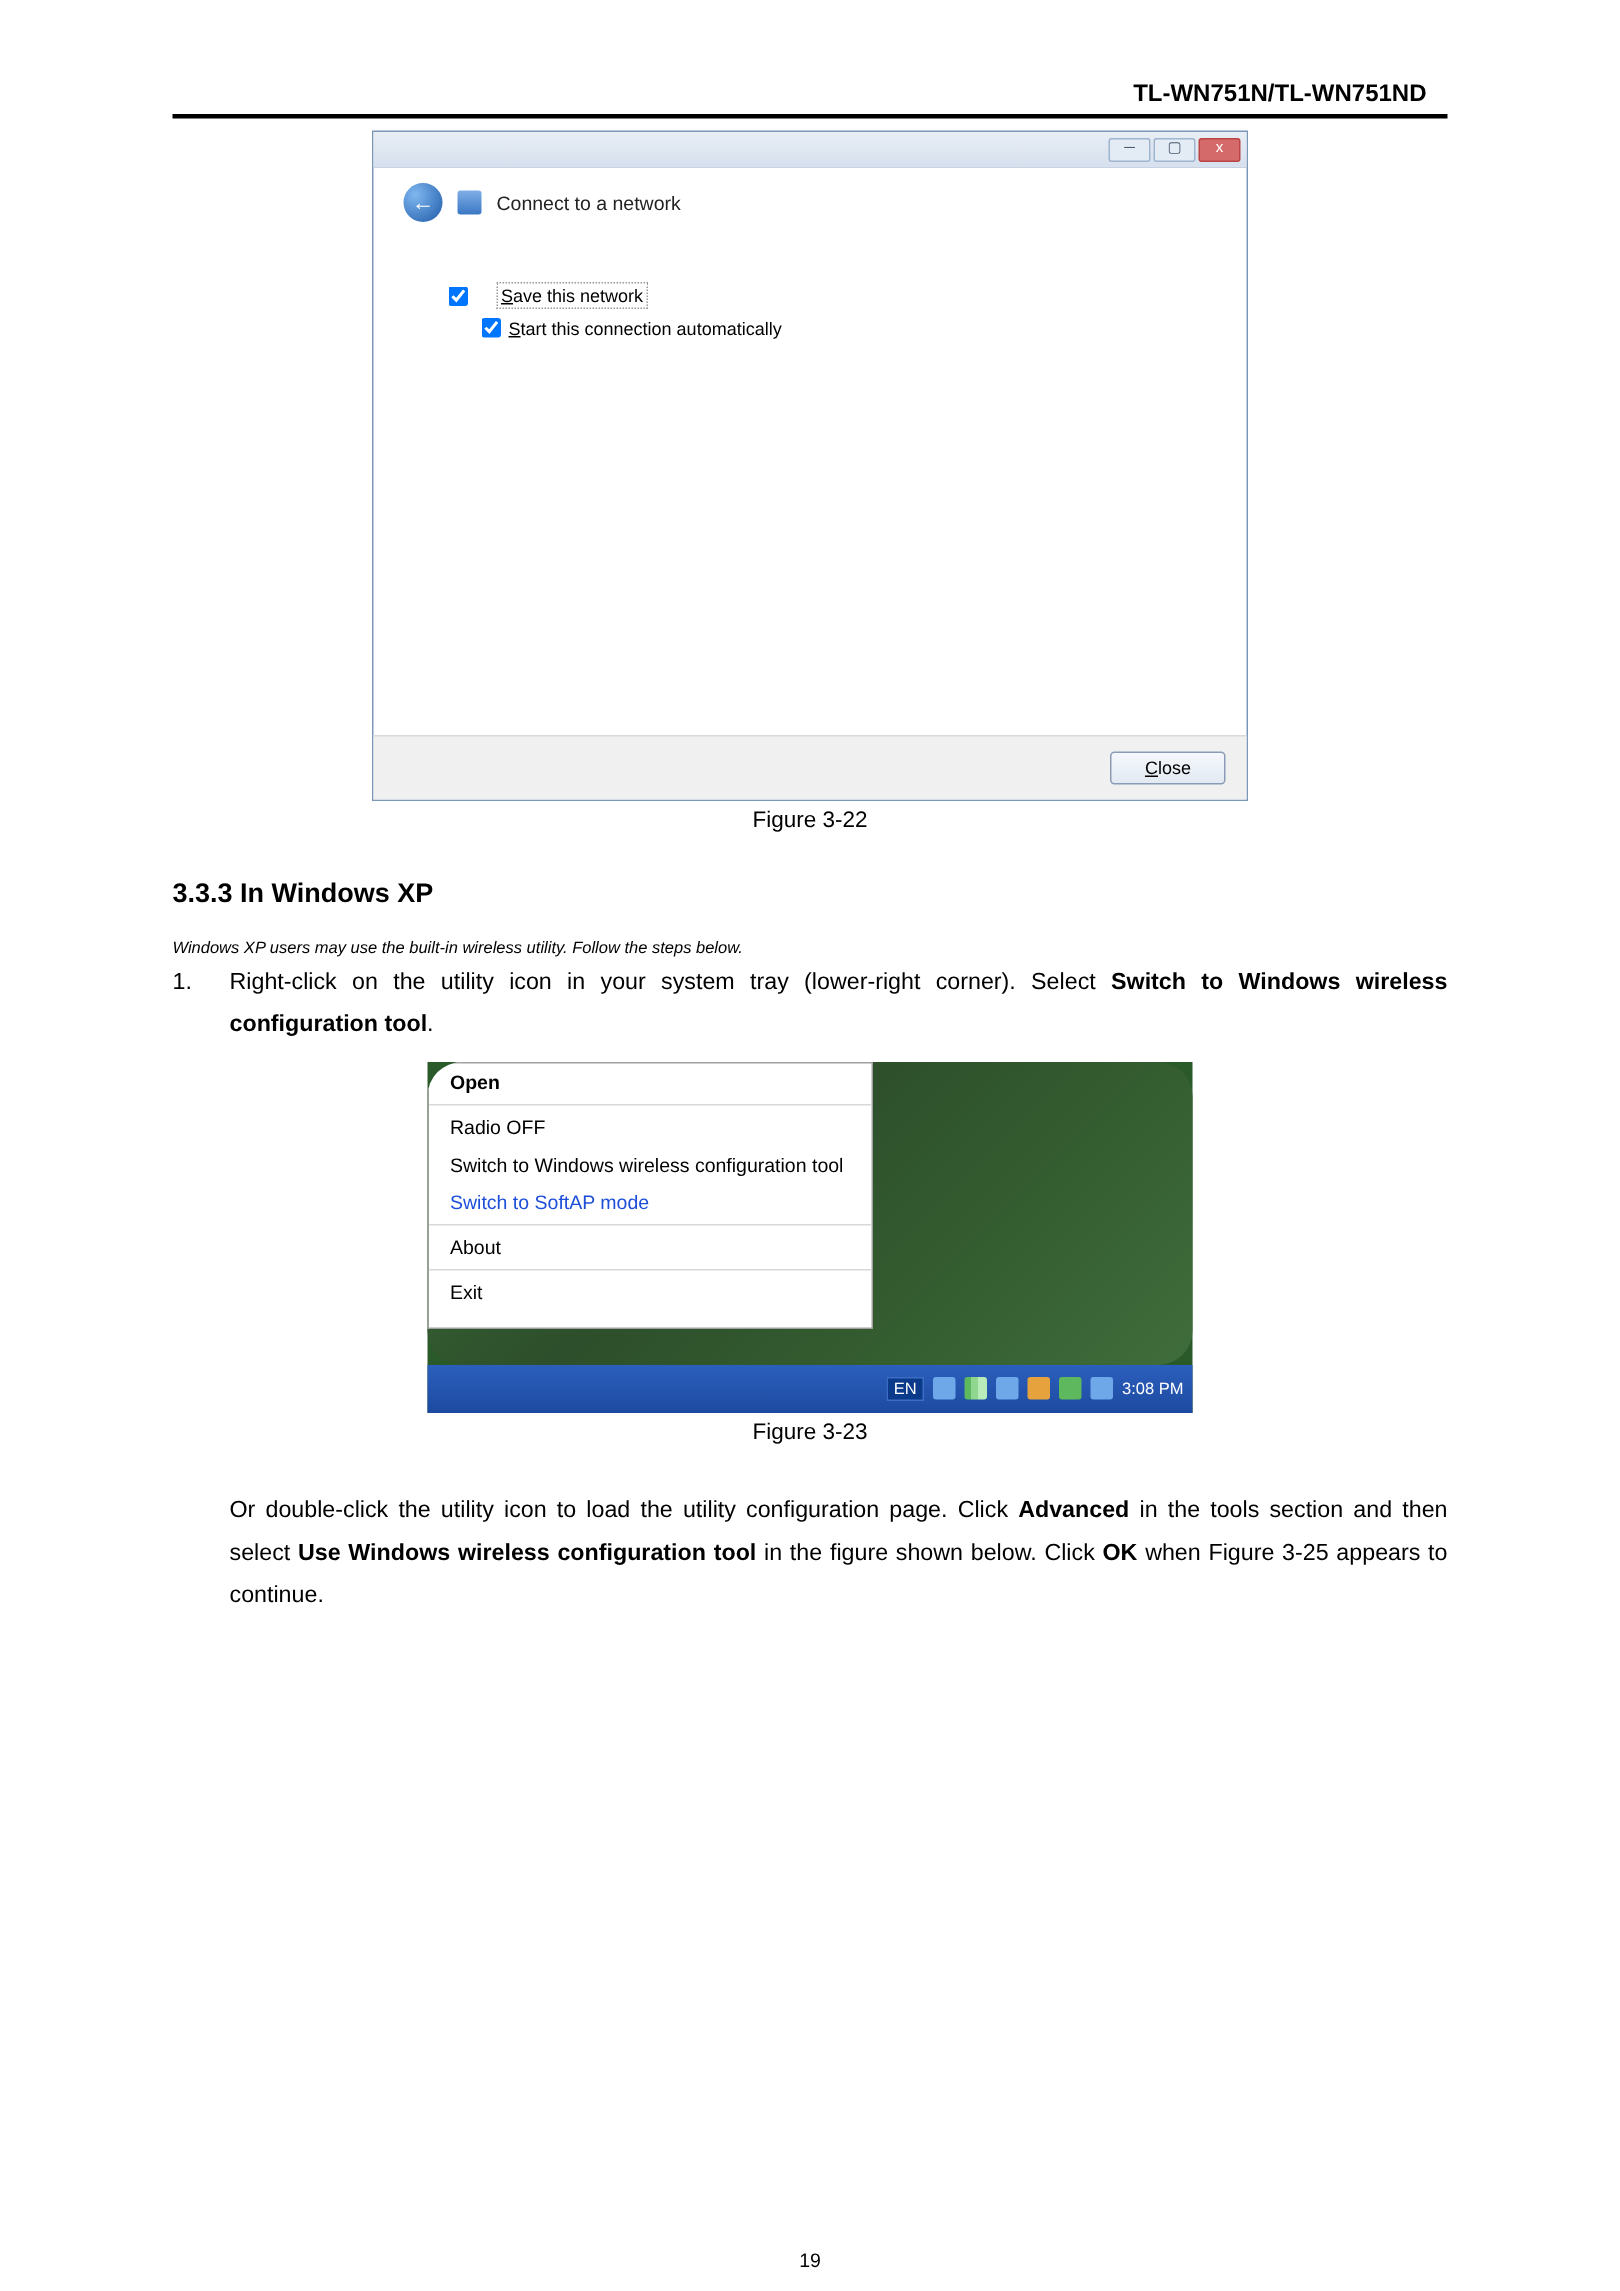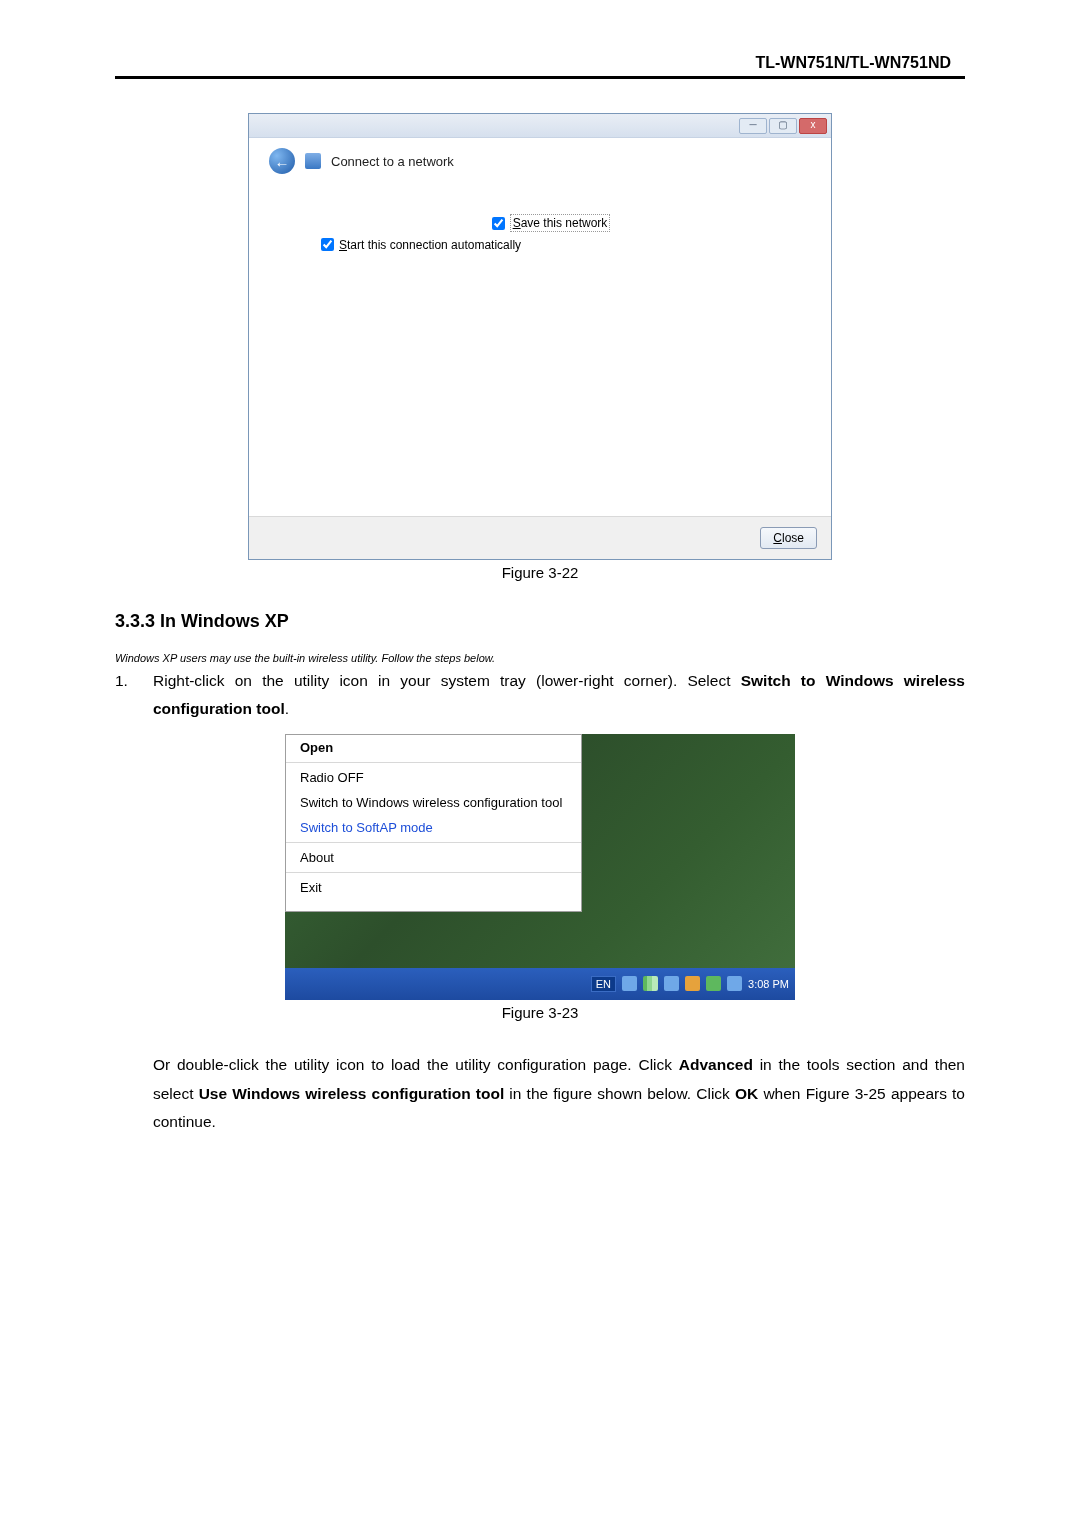--- a/index.html
+++ b/index.html
@@ -6,21 +6,21 @@
     body {
       font-family: Arial, sans-serif;
       background: #fff;
       width: 1080px;
       margin: 0 auto;
       padding: 50px 115px 60px 115px;
       color: #000;
     }
     .header-bar {
       border-bottom: 3px solid #000;
-      margin-bottom: 34px;
+      margin-bottom: 8px;
       display: flex;
       align-items: flex-end;
     }
     .header-model {
       font-weight: bold;
       font-size: 16px;
       padding: 4px 14px 4px 180px;
       flex: 1;
       text-align: right;
     }
@@ -78,58 +78,58 @@
     }
     .crumb-text { color: #222; font-size: 13px; }
     .success-text {
       color: #1b6b2a;
       font-size: 14px;
       margin: 28px 0 0 30px;
     }
     .cb-row {
       margin-left: 30px;
       margin-top: 40px;
-      display: flex; align-items: center; gap: 5px;
+      display: flex; align-items: center; gap: 19px;
       font-size: 12px;
-      justify-content: center;
     }
     .cb-row input { width: 13px; height: 13px; }
     .save-box { border: 1px dotted #999; padding: 1px 2px; }
     .cb-row2 { margin-left: 52px; margin-top: 6px; display:flex; align-items:flex-start; gap:5px; font-size:12px;}
     .dlg-footer {
       background: #f0f0f0;
       border-top: 1px solid #d9d9d9;
       padding: 10px 14px;
       text-align: right;
     }
     .close-btn {
       border: 1px solid #8a9bb5;
       background: linear-gradient(#f5f8fc,#e2e9f2);
-      padding: 3px 12px;
+      padding: 3px 22px;
       font-size: 12px;
       border-radius: 3px;
     }
     .caption { text-align: center; font-size: 15px; margin: 4px 0 30px 0; }
     .sect-head { font-weight: bold; font-size: 18px; margin-bottom: 18px; }
     .para { font-size: 11px; line-height: 1.5; margin-bottom: 0; text-align: justify; font-style: italic;}
     .list-item { display: flex; gap: 18px; font-size: 15.5px; line-height: 1.85; margin-bottom: 10px; text-align: justify;}
     .list-num { flex: 0 0 20px; }
     .list-body { flex: 1; }
     
     .ctx-wrap {
       width: 510px;
       margin: 10px auto 4px auto;
       background: #2a5a2a;
       position: relative;
     }
     .ctx-bg {
-      height: 234px;
+      height: 202px;
       background: linear-gradient(135deg,#3a6a38 0%, #2d4f2b 40%, #345d30 70%, #406d3c 100%);
       position: relative;
       overflow: hidden;
+      border-radius: 23px;
     }
     .ctx-menu {
       position: absolute;
       left: 0; top: 0;
       width: 297px;
       height: 178px;
       background: #fff;
       border: 1px solid #9f9f9f;
       font-family: Tahoma, Arial, sans-serif;
       font-size: 13px;

